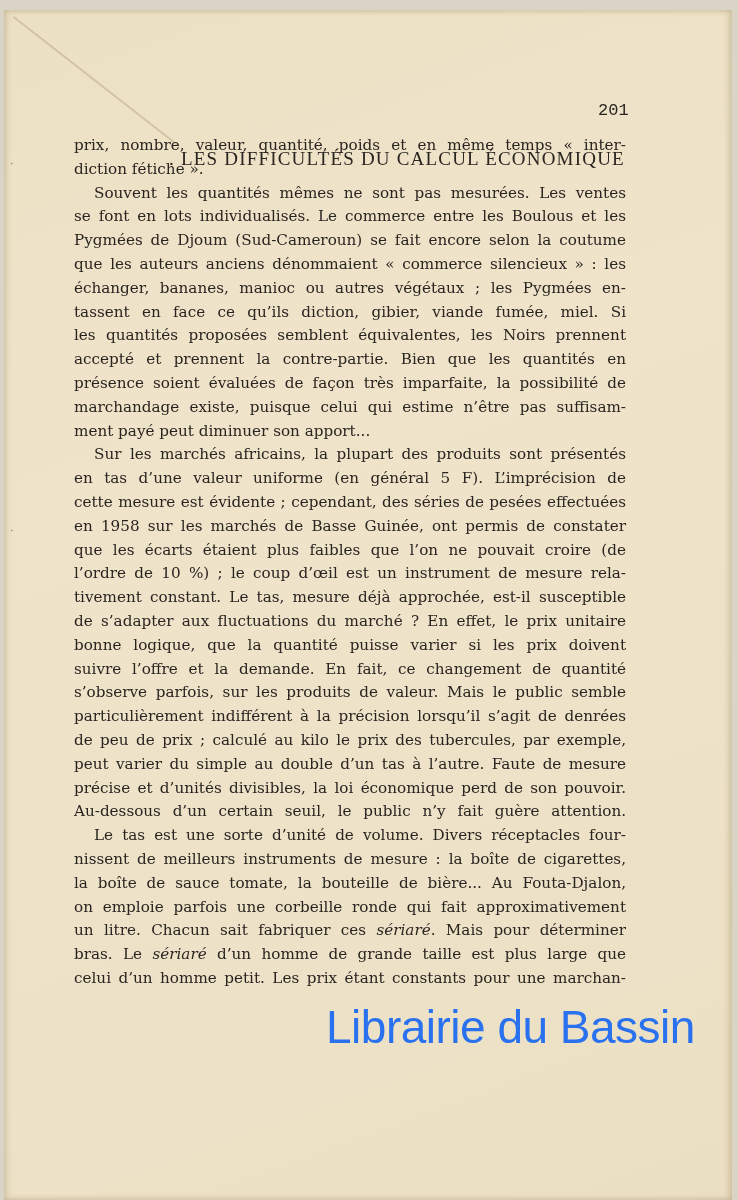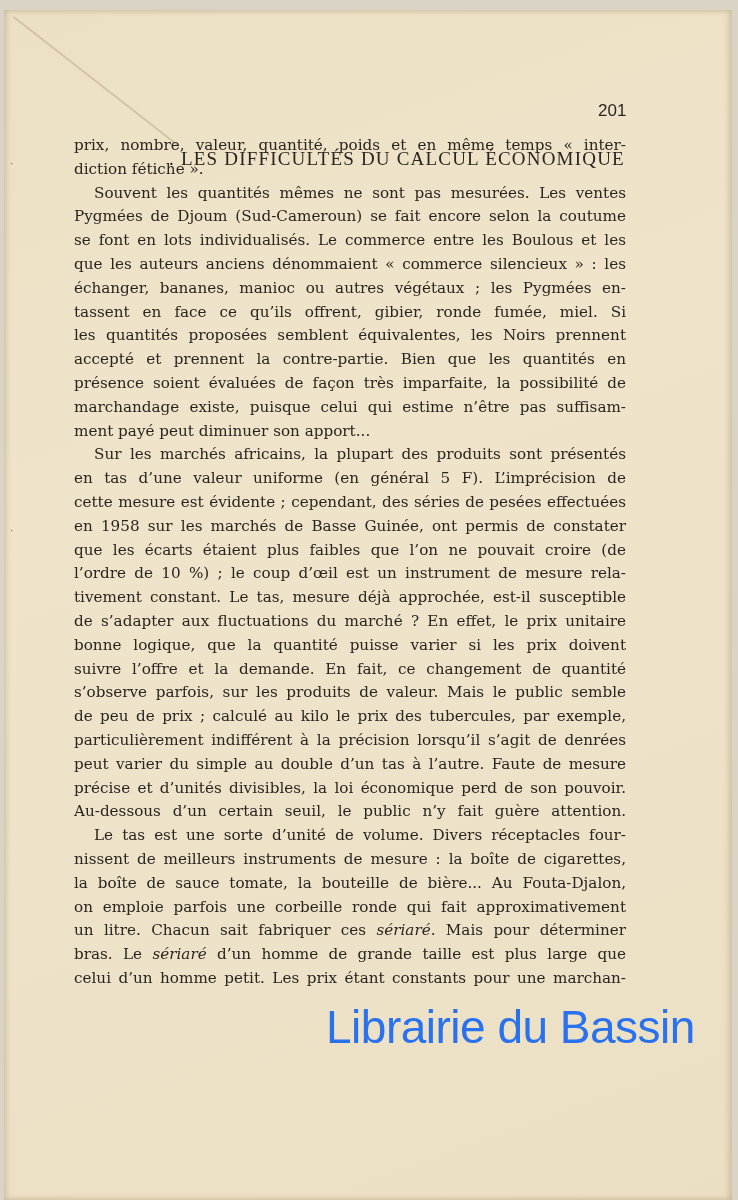--- a/index.html
+++ b/index.html
@@ -20,21 +20,21 @@
     transform: rotate(38deg); transform-origin: left top;
   }
   .running-head {
     position: absolute; top: 94px; left: 165px; width: 460px;
     font-family: "Liberation Serif", serif; font-size: 19px; letter-spacing: 1.2px;
     color: #2b2520;
     margin-top: 44px;
   }
   .page-number {
     position: absolute; top: 91px; left: 594px;
-    font-family: Liberation Sans, sans-serif; font-size: 17px; color: #2b2520;
+    font-family: Liberation Mono, monospace; font-size: 17px; color: #2b2520;
   }
   .body-text {
     position: absolute; top: 124px; left: 70px; width: 552px;
     font-family: "DejaVu Serif", serif; font-size: 15.2px; line-height: 23.8px;
     color: #2a2420; text-align: justify;
   }
   .line { display: block; white-space: nowrap; text-align-last: justify; text-align: justify; }
   .line.last { text-align-last: left; }
   .line.indent { text-indent: 20px; }
   .watermark {
@@ -55,43 +55,43 @@
   <span class="margin-mark" style="top:148px">·</span>
   <span class="margin-mark" style="top:515px">·</span>
 
   <div class="running-head">. LES DIFFICULTÉS DU CALCUL ÉCONOMIQUE</div>
   <div class="page-number">201</div>
 
   <div class="body-text" id="body-text">
       <span class="line">prix, nombre, valeur, quantité, poids et en même temps « inter-</span>
       <span class="line last">diction fétiche ».</span>
       <span class="line indent">Souvent les quantités mêmes ne sont pas mesurées. Les ventes</span>
+      <span class="line">se font en lots individualisés. Le commerce entre les Boulous et les</span>
       <span class="line">Pygmées de Djoum (Sud-Cameroun) se fait encore selon la coutume</span>
-      <span class="line">se font en lots individualisés. Le commerce entre les Boulous et les</span>
       <span class="line">que les auteurs anciens dénommaient « commerce silencieux » : les</span>
       <span class="line">échanger, bananes, manioc ou autres végétaux ; les Pygmées en-</span>
-      <span class="line">tassent en face ce qu’ils offrent, gibier, ronde fumée, miel. Si</span>
+      <span class="line">tassent en face ce qu’ils diction, gibier, viande fumée, miel. Si</span>
       <span class="line">les quantités proposées semblent équivalentes, les Noirs prennent</span>
       <span class="line">accepté et prennent la contre-partie. Bien que les quantités en</span>
       <span class="line">présence soient évaluées de façon très imparfaite, la possibilité de</span>
       <span class="line">marchandage existe, puisque celui qui estime n’être pas suffisam-</span>
       <span class="line last">ment payé peut diminuer son apport...</span>
       <span class="line indent">Sur les marchés africains, la plupart des produits sont présentés</span>
       <span class="line">en tas d’une valeur uniforme (en général 5 F). L’imprécision de</span>
       <span class="line">cette mesure est évidente ; cependant, des séries de pesées effectuées</span>
       <span class="line">en 1958 sur les marchés de Basse Guinée, ont permis de constater</span>
       <span class="line">que les écarts étaient plus faibles que l’on ne pouvait croire (de</span>
       <span class="line">l’ordre de 10 %) ; le coup d’œil est un instrument de mesure rela-</span>
       <span class="line">tivement constant. Le tas, mesure déjà approchée, est-il susceptible</span>
       <span class="line">de s’adapter aux fluctuations du marché ? En effet, le prix unitaire</span>
       <span class="line">bonne logique, que la quantité puisse varier si les prix doivent</span>
       <span class="line">suivre l’offre et la demande. En fait, ce changement de quantité</span>
       <span class="line">s’observe parfois, sur les produits de valeur. Mais le public semble</span>
+      <span class="line">particulièrement indifférent à la précision lorsqu’il s’agit de denrées</span>
       <span class="line">de peu de prix ; calculé au kilo le prix des tubercules, par exemple,</span>
-      <span class="line">particulièrement indifférent à la précision lorsqu’il s’agit de denrées</span>
       <span class="line">peut varier du simple au double d’un tas à l’autre. Faute de mesure</span>
       <span class="line">précise et d’unités divisibles, la loi économique perd de son pouvoir.</span>
       <span class="line">Au-dessous d’un certain seuil, le public n’y fait guère attention.</span>
       <span class="line indent">Le tas est une sorte d’unité de volume. Divers réceptacles four-</span>
       <span class="line">nissent de meilleurs instruments de mesure : la boîte de cigarettes,</span>
       <span class="line">la boîte de sauce tomate, la bouteille de bière... Au Fouta-Djalon,</span>
       <span class="line">on emploie parfois une corbeille ronde qui fait approximativement</span>
       <span class="line">un litre. Chacun sait fabriquer ces <i>sériaré</i>. Mais pour déterminer</span>
       <span class="line">bras. Le <i>sériaré</i> d’un homme de grande taille est plus large que</span>
       <span class="line">celui d’un homme petit. Les prix étant constants pour une marchan-</span>

